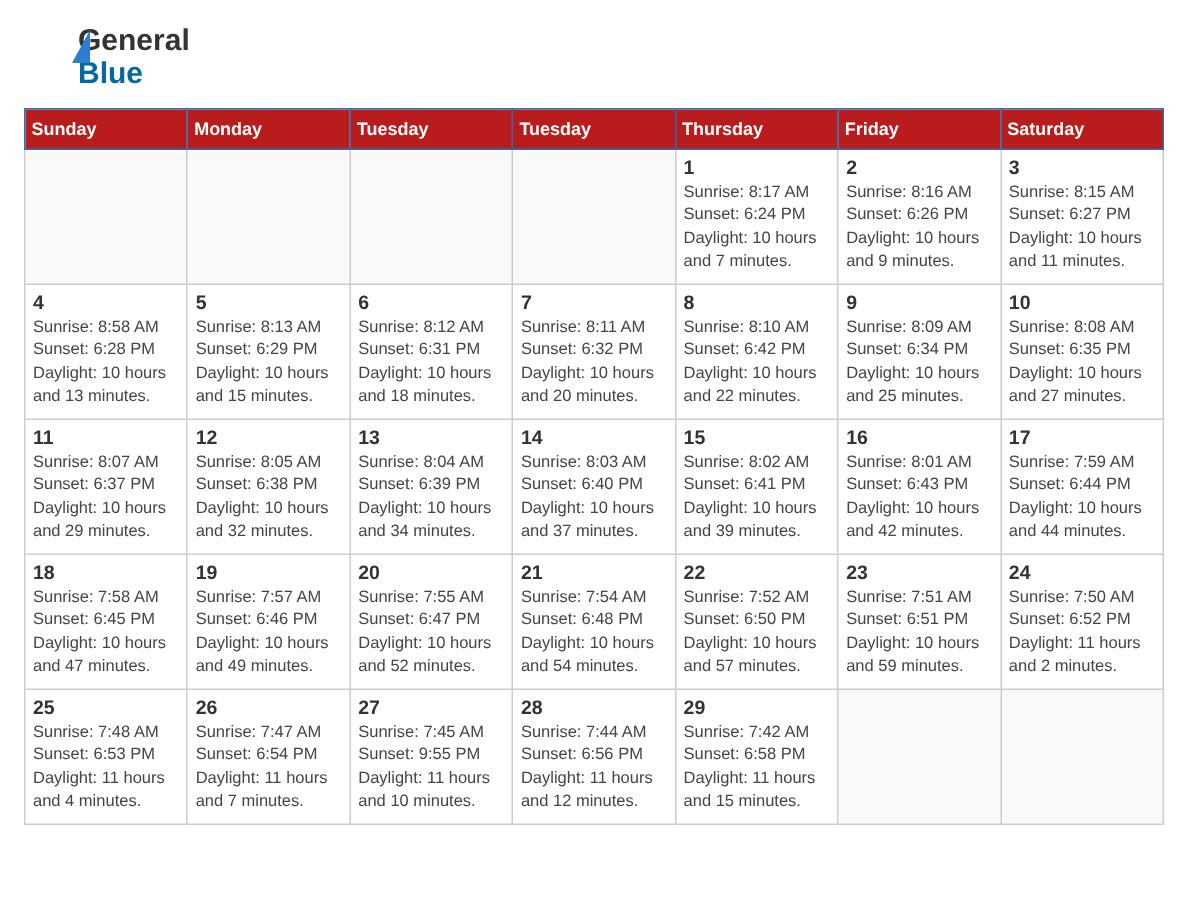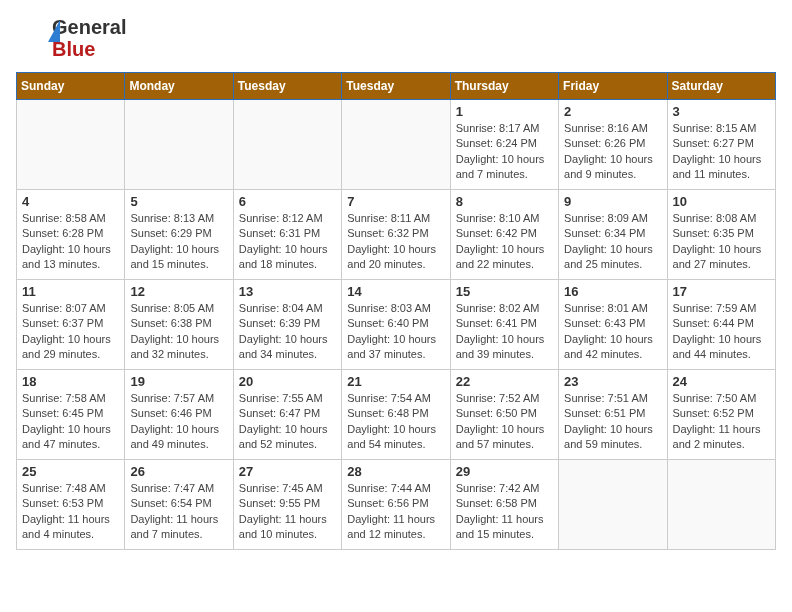--- a/index.html
+++ b/index.html
@@ -21,40 +21,40 @@
       align-items: center;
       gap: 4px;
       justify-content: center;
     }
     .logo-text {
       font-size: 20px;
       font-weight: bold;
       line-height: 1.1;
     }
     .logo-general { color: #333; }
-    .logo-blue { color: #b91c1c; }
+    .logo-blue { color: #0369a1; }
     .title-block {
       text-align: right;
     }
     .month-year {
       font-size: 32px;
       font-weight: normal;
       color: #333;
     }
     .location {
       font-size: 14px;
       color: #555;
     }
     table {
       width: 100%;
       border-collapse: collapse;
       table-layout: fixed;
     }
     th {
-      background-color: #a16207;
+      background-color: #b91c1c;
       color: #fff;
       font-size: 12px;
       font-weight: bold;
       padding: 6px 4px;
       text-align: left;
       border: 1px solid #2d6db5;
     }
     td {
       border: 1px solid #ccc;
       vertical-align: top;

